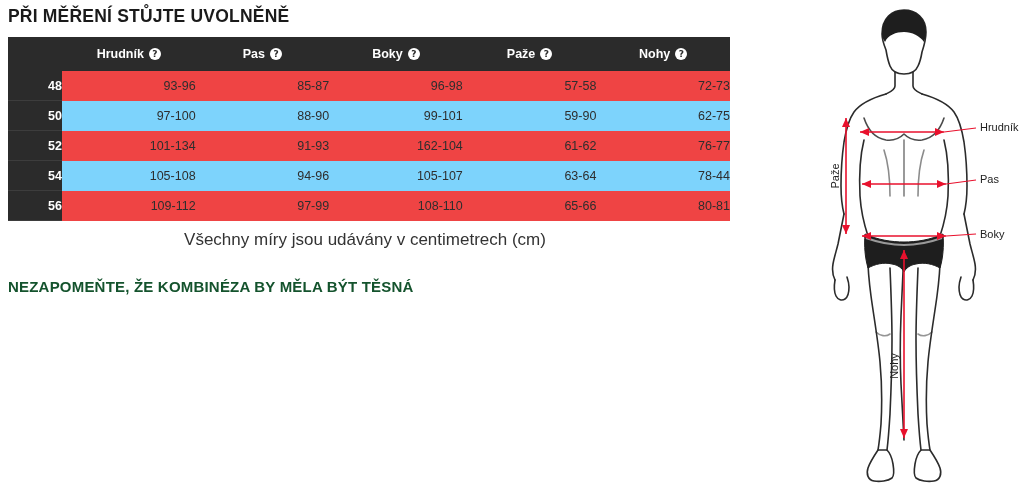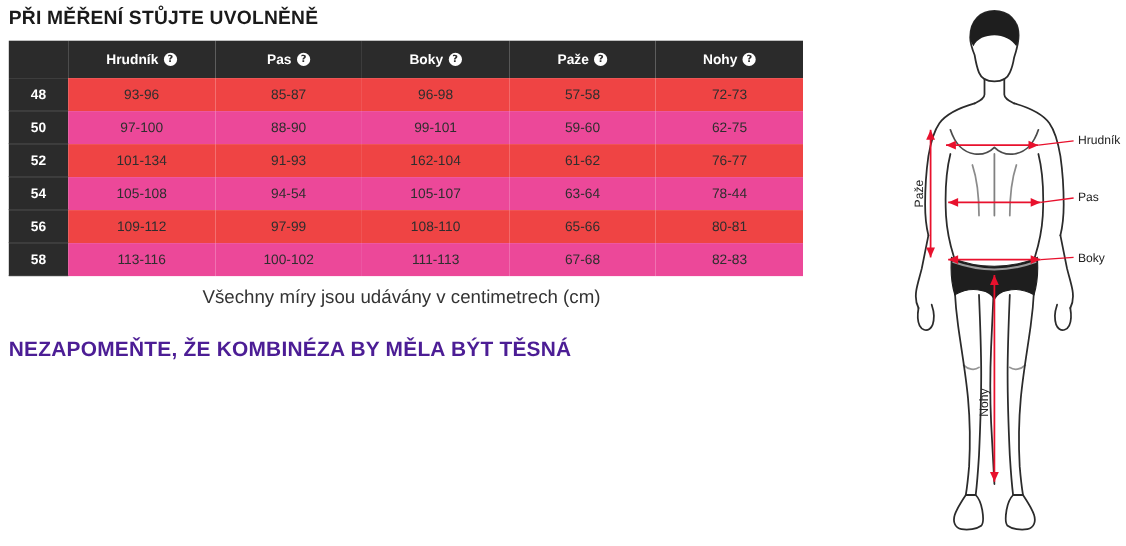--- a/index.html
+++ b/index.html
@@ -79,52 +79,52 @@
     color: #2b2b2b;
     font-size: 9px;
     font-weight: bold;
     text-align: center;
     font-family: "DejaVu Sans", sans-serif;
   }
 
   table.size-table tbody td {
     height: 29px;
     font-size: 12.5px;
-    text-align: center;
+    text-align: right;
     vertical-align: middle;
     color: #2e2e2e;
     padding: 0;
   }
 
   table.size-table tbody td.size-label {
     background: #2b2b2b;
     color: #ffffff;
     font-weight: bold;
     font-size: 12.5px;
     width: 54px;
     border-bottom: 1px solid #3d3d3d;
   }
 
   tbody tr.odd td.data { background: #ef4444; }
-  tbody tr.even td.data { background: #ec4899; }
+  tbody tr.even td.data { background: #7dd3fc; }
 
   .note {
     margin-top: 9px;
     width: 730px;
     text-align: center;
     font-size: 17px;
     color: #333333;
   }
 
   .heading-bottom {
     margin: 28px 0 0 8px;
-    font-size: 19px;
+    font-size: 15px;
     font-weight: bold;
     letter-spacing: 0.2px;
-    color: #4c1d95;
+    color: #14532d;
   }
 
   
   .figure-col {
     position: absolute;
     left: 780px;
     top: 0;
     width: 244px;
     height: 496px;
   }
@@ -190,54 +190,46 @@
           <td class="data">85-87</td>
           <td class="data">96-98</td>
           <td class="data">57-58</td>
           <td class="data">72-73</td>
         </tr>
         <tr class="even">
           <td class="size-label">50</td>
           <td class="data">97-100</td>
           <td class="data">88-90</td>
           <td class="data">99-101</td>
-          <td class="data">59-60</td>
+          <td class="data">59-90</td>
           <td class="data">62-75</td>
         </tr>
         <tr class="odd">
           <td class="size-label">52</td>
           <td class="data">101-134</td>
           <td class="data">91-93</td>
           <td class="data">162-104</td>
           <td class="data">61-62</td>
           <td class="data">76-77</td>
         </tr>
         <tr class="even">
           <td class="size-label">54</td>
           <td class="data">105-108</td>
-          <td class="data">94-54</td>
+          <td class="data">94-96</td>
           <td class="data">105-107</td>
           <td class="data">63-64</td>
           <td class="data">78-44</td>
         </tr>
         <tr class="odd">
           <td class="size-label">56</td>
           <td class="data">109-112</td>
           <td class="data">97-99</td>
           <td class="data">108-110</td>
           <td class="data">65-66</td>
           <td class="data">80-81</td>
-        </tr>
-        <tr class="even">
-          <td class="size-label">58</td>
-          <td class="data">113-116</td>
-          <td class="data">100-102</td>
-          <td class="data">111-113</td>
-          <td class="data">67-68</td>
-          <td class="data">82-83</td>
         </tr>
       </tbody>
     </table>
 
     <div class="note">Všechny míry jsou udávány v centimetrech (cm)</div>
 
     <div class="heading-bottom">NEZAPOMEŇTE, ŽE KOMBINÉZA BY MĚLA BÝT TĚSNÁ</div>
 
   </div>
 

